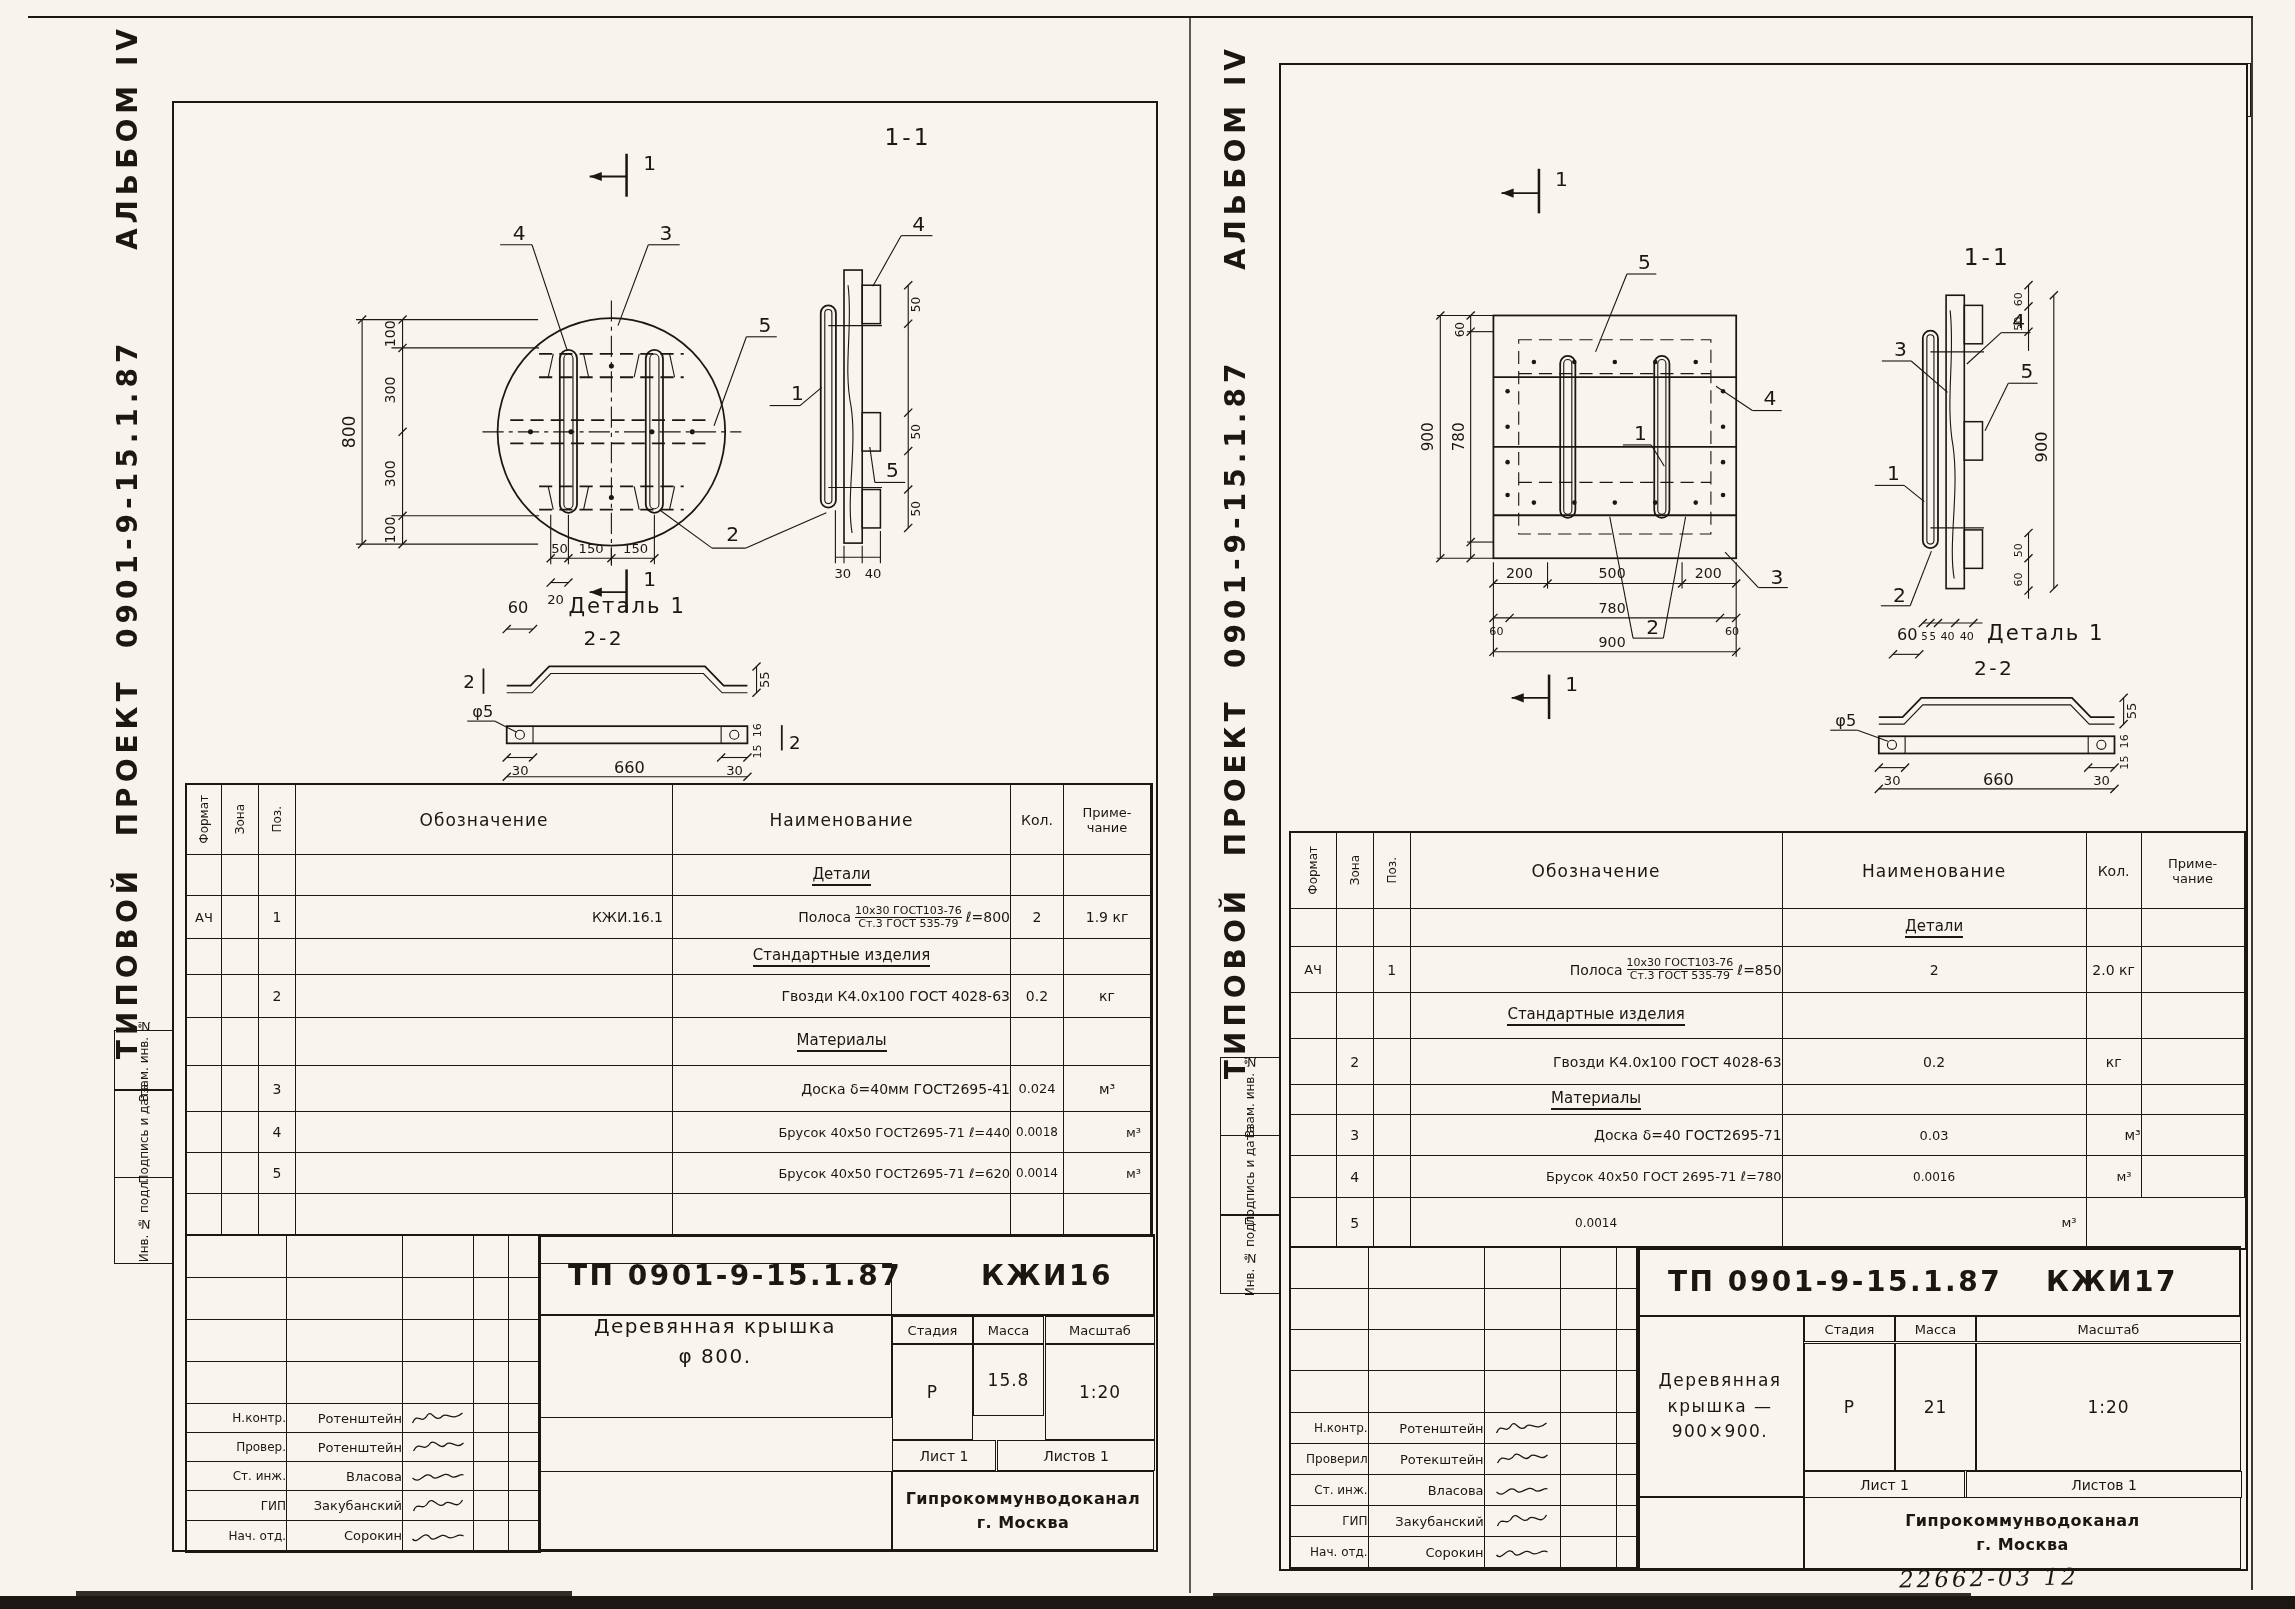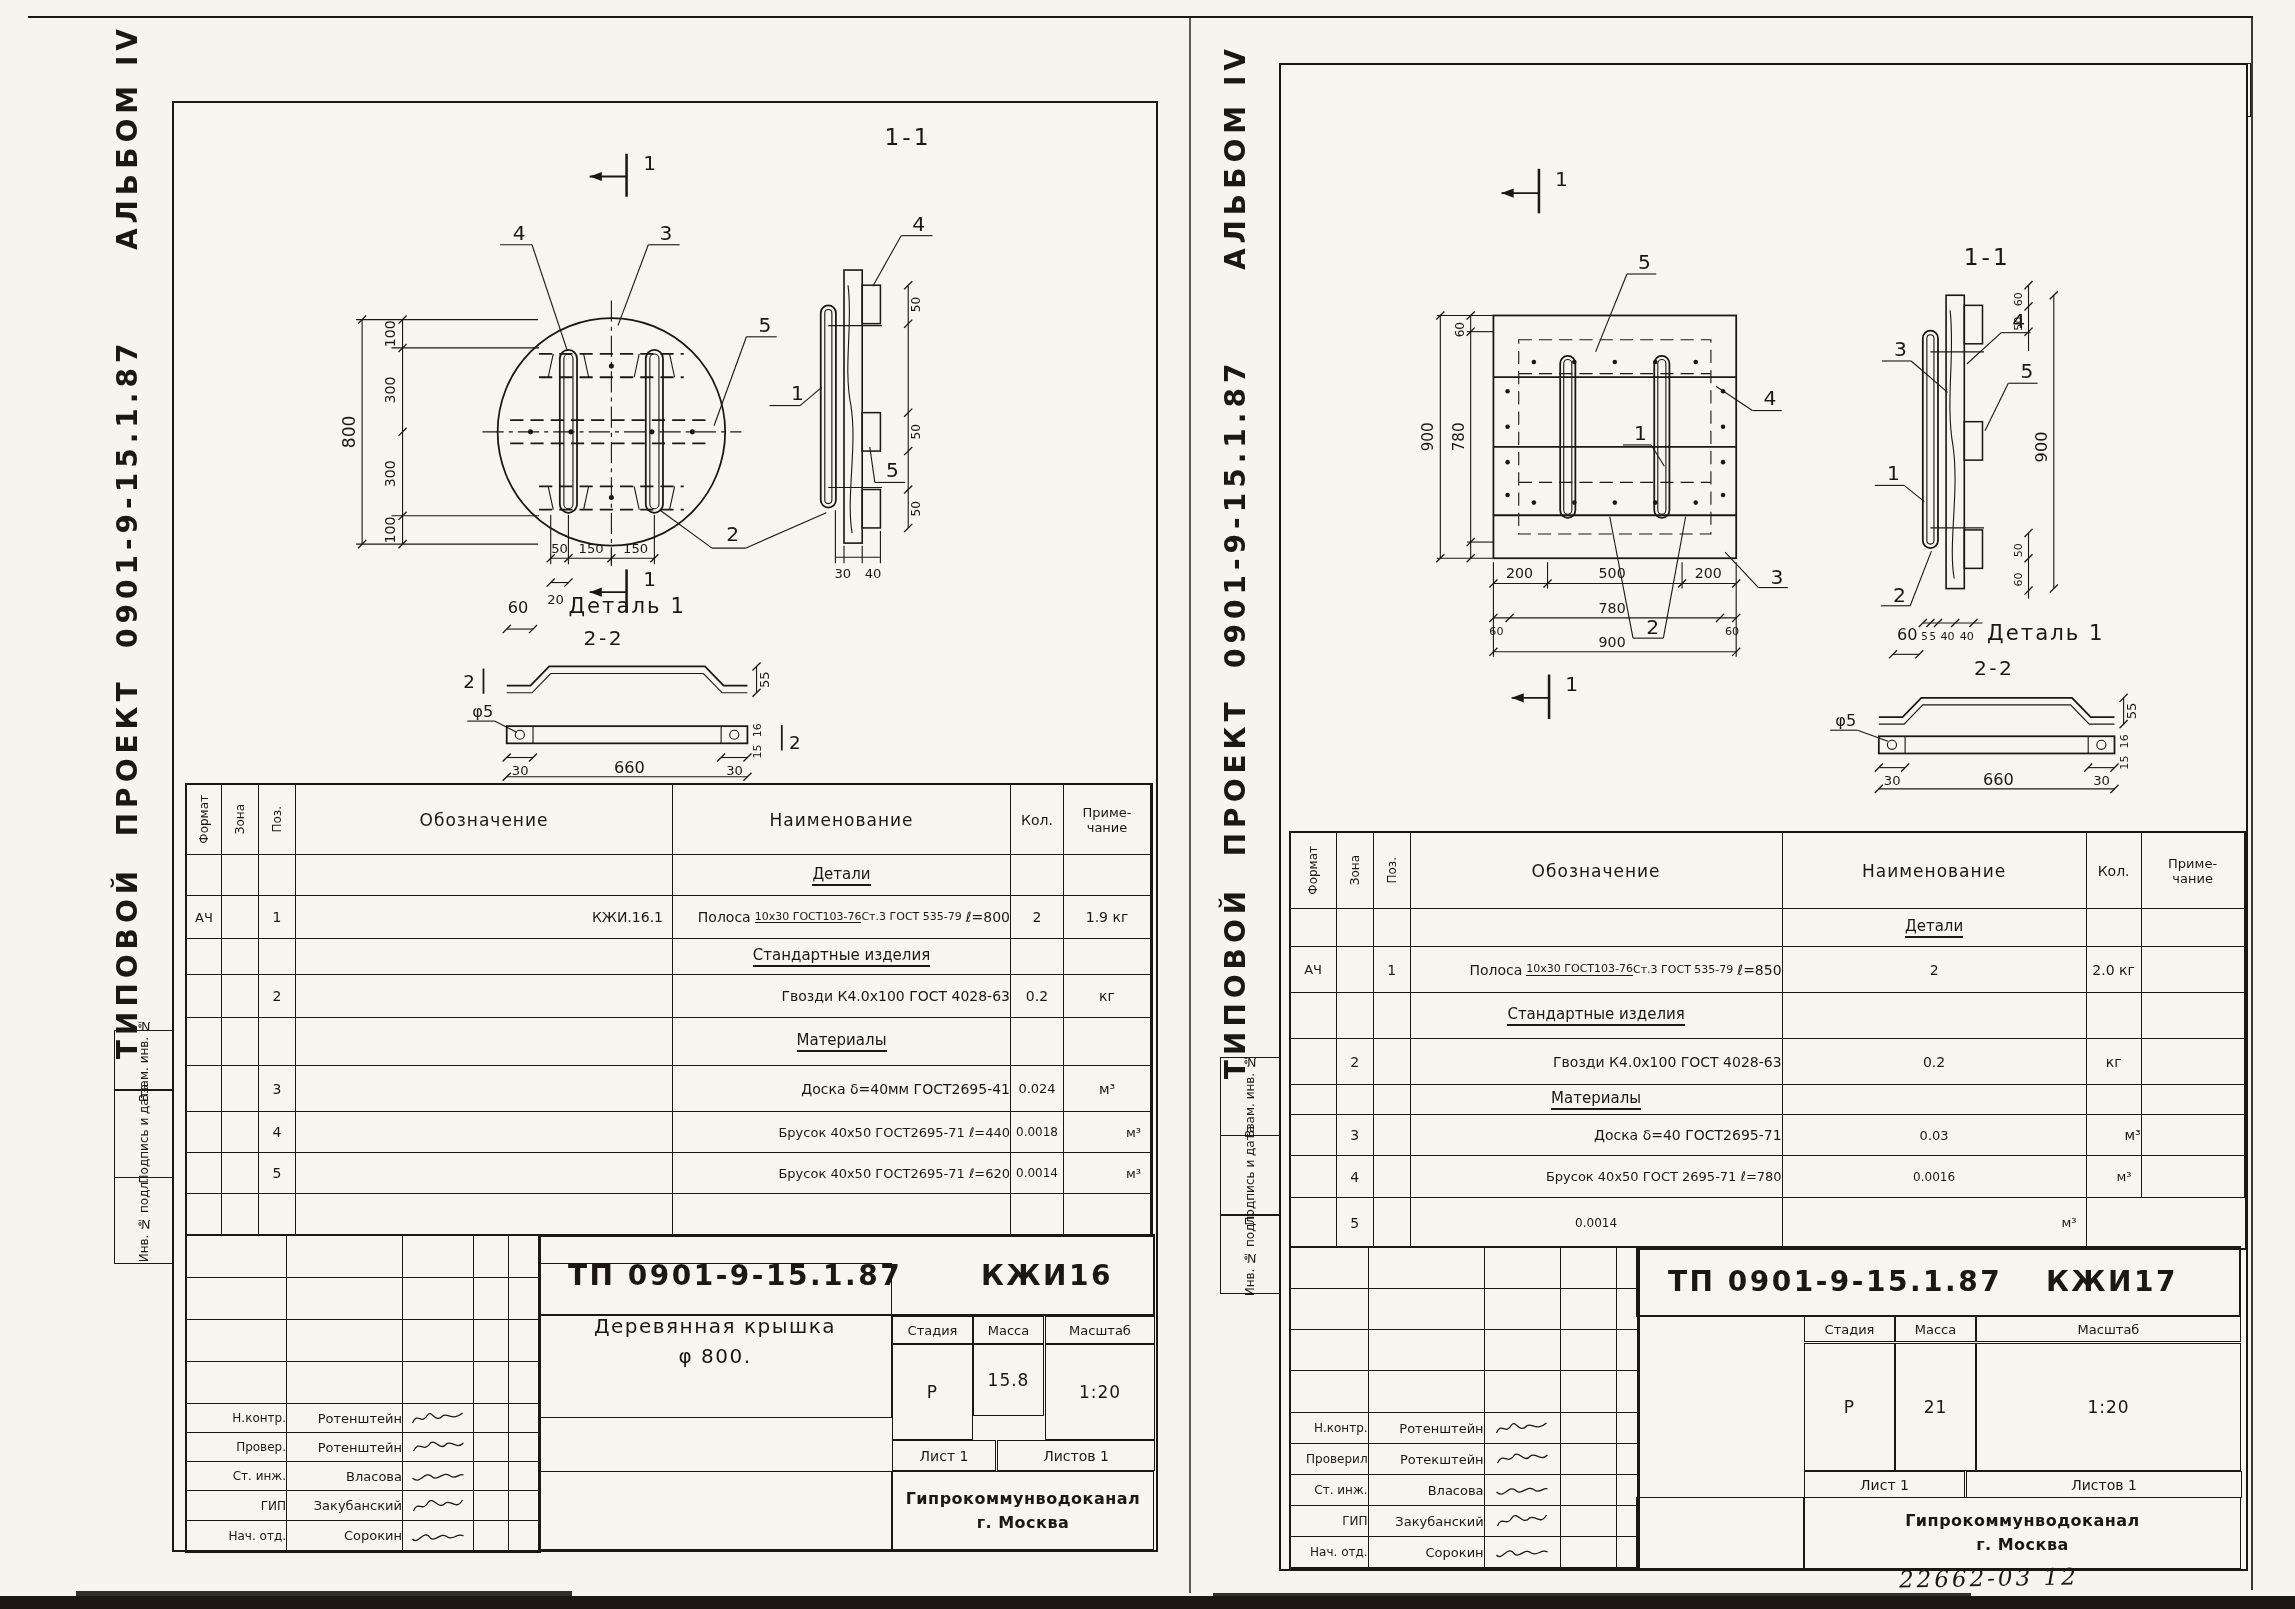--- a/index.html
+++ b/index.html
@@ -6,21 +6,21 @@
   .canvas{position:relative;width:2295px;height:1609px;background:#f6f4ec;font-family:"DejaVu Sans",sans-serif;color:#1c1712;overflow:hidden;}
   .abs{position:absolute;}
   .sheet{position:absolute;border:2.5px solid #1c1712;background:#f7f5ee;}
   .box{position:absolute;border:1.5px solid #1c1712;display:flex;align-items:center;justify-content:center;text-align:center;box-sizing:border-box;}
   .grid{position:absolute;display:grid;border:2px solid #1c1712;box-sizing:content-box;background:#f7f5ee;}
   .c{border-right:1.5px solid #1c1712;border-bottom:1.5px solid #1c1712;display:flex;align-items:center;justify-content:center;text-align:center;overflow:hidden;}
   .L{justify-content:flex-end;padding-left:6px;text-align:left;}
   .R{justify-content:flex-end;padding-right:9px;text-align:right;}
   .vt{writing-mode:vertical-rl;transform:rotate(180deg);white-space:pre;}
   .u{border-bottom:2px solid #1c1712;padding-bottom:1px;}
-  .frac{display:inline-flex;flex-direction:row;align-items:center;line-height:1.05;font-size:11px;margin:0 4px;}
+  .frac{display:inline-flex;flex-direction:column;align-items:center;line-height:1.05;font-size:11px;margin:0 4px;}
   .frac b{font-weight:normal;border-bottom:1.3px solid #1c1712;}.f24{font-size:12px}.f26{font-size:13px}.f28{font-size:14px}.f30{font-size:15px}
   .f34{font-size:17px;letter-spacing:1px}.f44{font-size:22px}
   .doc{font-size:28px;letter-spacing:2.5px;font-weight:bold;}
   .ttl{font-size:20px;letter-spacing:1.5px;line-height:1.5;}
   .org{font-size:16px;font-weight:bold;letter-spacing:0.5px;line-height:1.5;}
   .album{font-size:28px;font-weight:bold;letter-spacing:5px;white-space:pre;}
   .hand{font-family:"DejaVu Serif",serif;font-style:italic;font-size:23px;letter-spacing:3px;transform:rotate(-1deg);}
   .ink{background:#1c1712;}
   svg{position:absolute;overflow:visible;}
   svg text{fill:#1c1712;font-family:"DejaVu Sans",sans-serif;}
@@ -846,20 +846,24 @@
           </svg>
         </div>
       <div class="c"></div>
         <div class="c"></div>
     </div>
 
     <div class="box" style="left:355px;top:1181px;width:605px;height:71px;justify-content:space-between;padding:0 61px 0 30px;border-width:2px">
       <span class="doc">ТП 0901-9-15.1.87</span>
       <span class="doc">КЖИ17</span>
     </div>
+    <div class="box" style="left:355px;top:1251px;width:168px;height:181px;flex-direction:column">
+      <span class="ttl" style="font-size:17px">Деревянная крышка —</span>
+      <span class="ttl" style="font-size:17px">900×900.</span>
+    </div>
     <div class="box" style="left:355px;top:1432px;width:168px;height:72px"></div>
     <div class="box f26" style="left:523px;top:1251px;width:91px;height:26px">
         <span>Стадия</span>
       </div>
     <div class="box f26" style="left:614px;top:1251px;width:81px;height:26px">
         <span>Масса</span>
       </div>
     <div class="box f26" style="left:695px;top:1251px;width:265px;height:26px">
         <span>Масштаб</span>
       </div>

